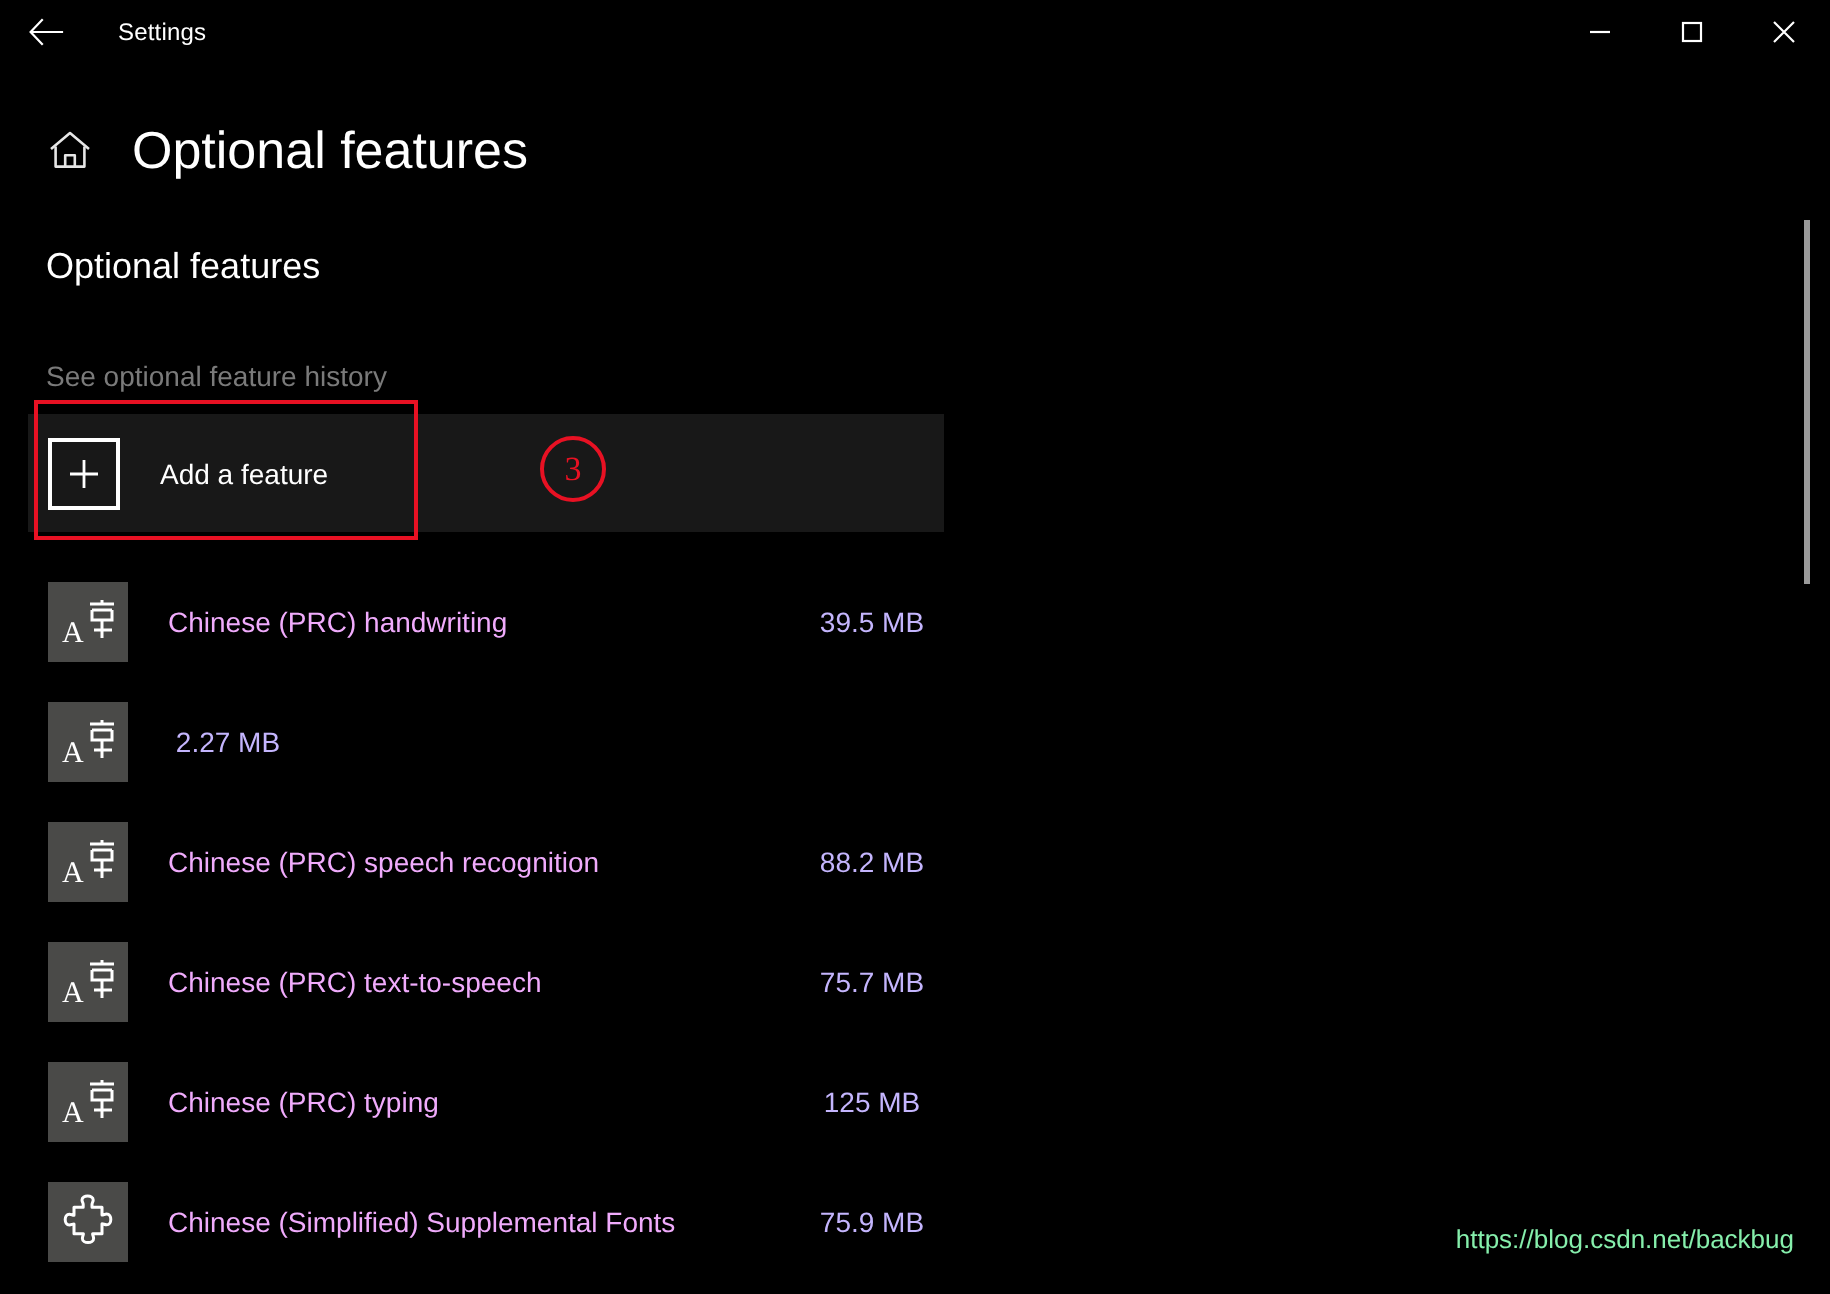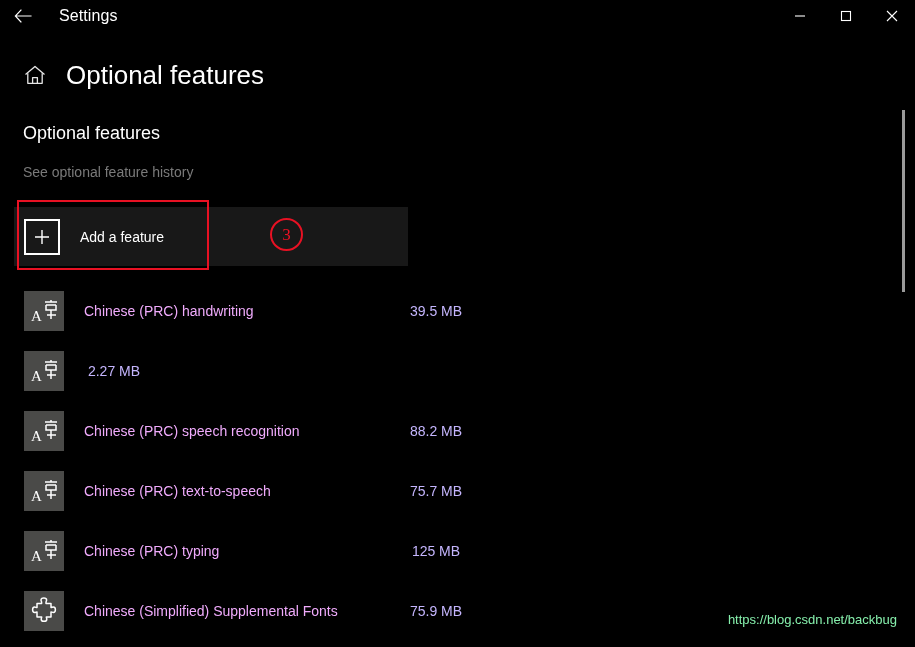--- a/index.html
+++ b/index.html
@@ -30,21 +30,21 @@
   .back-btn {
     width: 45px;
     height: 32px;
     display: flex;
     align-items: center;
     justify-content: center;
     cursor: pointer;
   }
   .back-btn svg { display: block; }
   .app-title {
-    font-size: 16px;
+    font-size: 12px;
     color: #ffffff;
     margin-left: 14px;
     letter-spacing: 0.1px;
     line-height: 32px;
   }
   .win-controls {
     position: absolute;
     top: 0;
     right: 0;
     display: flex;
@@ -90,34 +90,34 @@
   .section-title {
     position: absolute;
     top: 123px;
     left: 23px;
     font-size: 18px;
     font-weight: 400;
     color: #ffffff;
   }
   .history-link {
     position: absolute;
-    top: 164px;
+    top: 180px;
     left: 23px;
     font-size: 14px;
     color: #7a7a7a;
     cursor: pointer;
     text-decoration: none;
   }
 
   
   .add-feature-row {
     position: absolute;
     top: 207px;
     left: 14px;
-    width: 394px;
+    width: 458px;
     height: 59px;
     background: #181818;
     display: flex;
     align-items: center;
     cursor: pointer;
   }
   .plus-box {
     width: 36px;
     height: 36px;
     border: 2px solid #ffffff;

